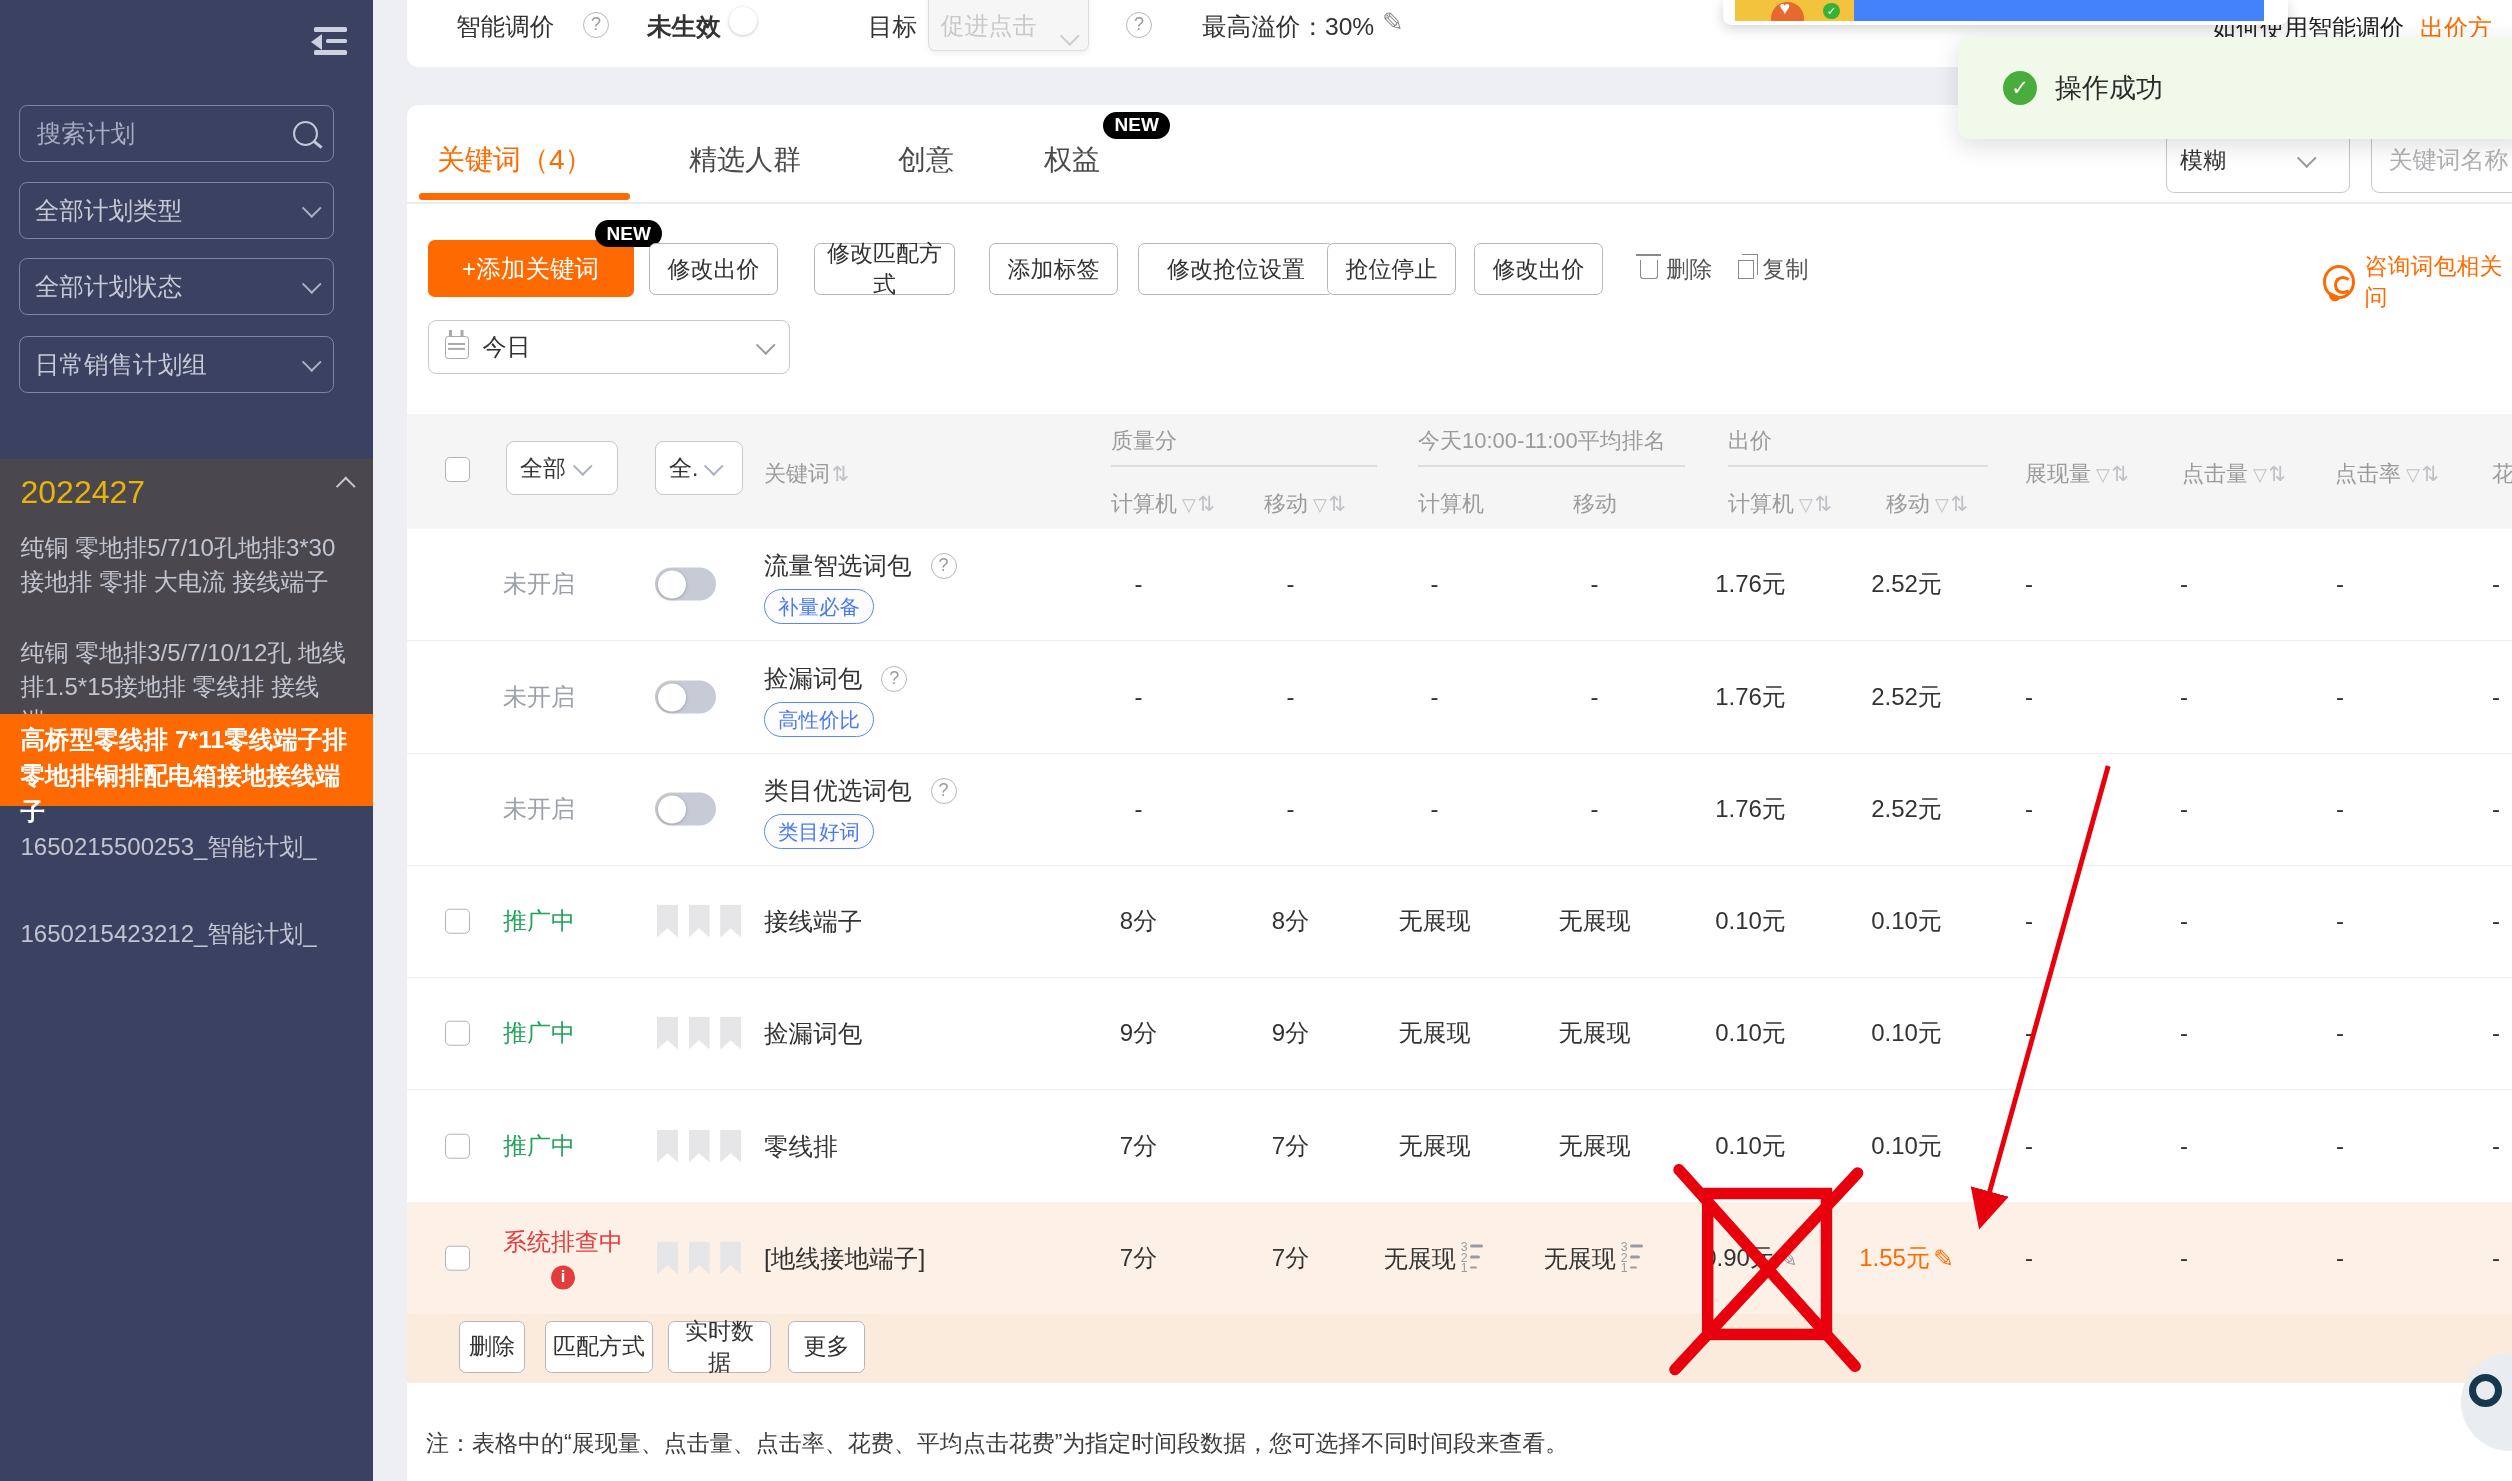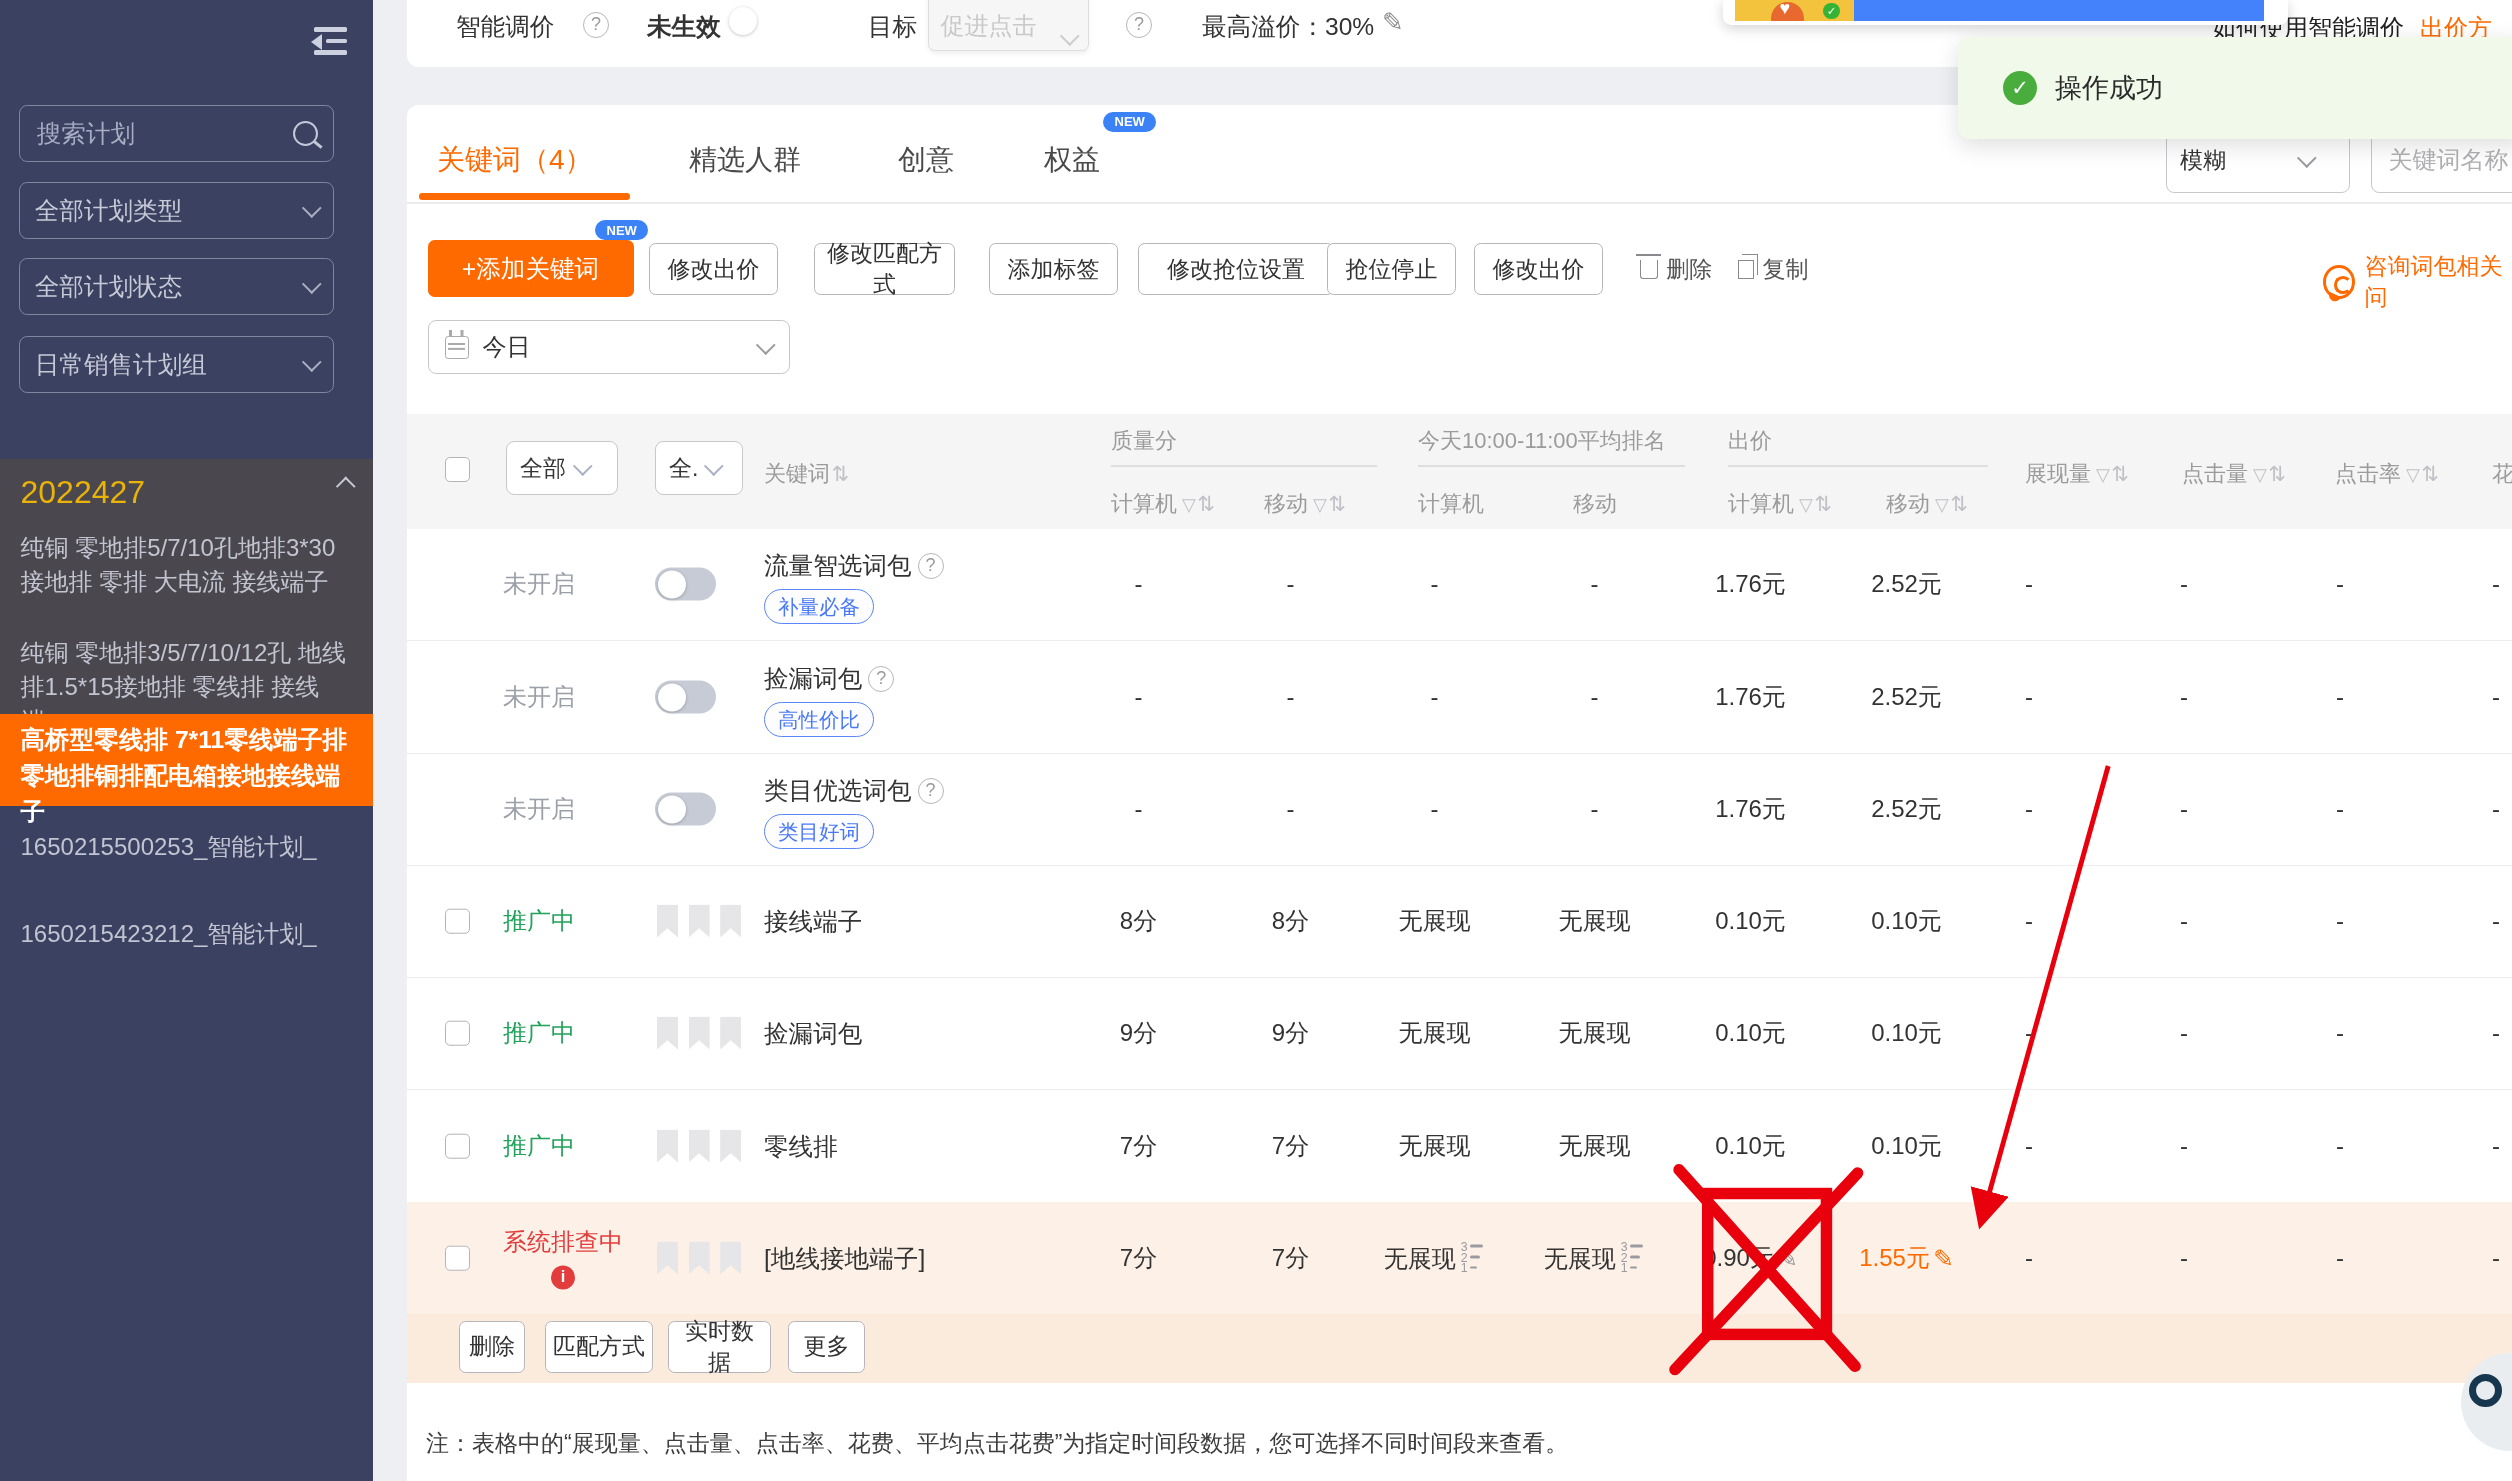--- a/index.html
+++ b/index.html
@@ -50,21 +50,21 @@
   
   .toast{position:absolute;left:1958px;top:37px;width:573px;height:102px;background:#f1f9ea;border-radius:11.5px;box-shadow:0 6.6px 24.6px rgba(0,0,0,.13);display:flex;align-items:center;padding-left:45px;box-sizing:border-box;}
   .gcheck{width:34px;height:34px;border-radius:50%;background:#49ad3e;color:#fff;font-size:21px;display:flex;align-items:center;justify-content:center;margin-right:18px;}
   .toast-msg{font-size:27px;color:#2b2b2b;}
 
   
   .tab{position:absolute;top:36px;font-size:28px;color:#4a4a4a;}
   .tab.active{color:#ff6a00;}
   .tab-underline{position:absolute;left:12.3px;top:88px;width:211px;height:6.6px;background:#ff6a00;border-radius:3.3px;}
   .tab-sep{position:absolute;left:0;top:97px;width:2105px;height:1.6px;background:#ebebee;}
-  .newbadge{background:#3b82f6;color:#fff;font-size:13px;font-weight:bold;border-radius:14.7px;padding:2.5px 11.5px;position:absolute;}
+  .newbadge{background:#000000;color:#fff;font-size:19px;font-weight:bold;border-radius:14.7px;padding:2.5px 11.5px;position:absolute;}
 
   
   .btn{background:#fff;border:1.6px solid #b5b5ba;border-radius:6.6px;display:flex;align-items:center;justify-content:center;font-size:23px;color:#333;position:absolute;height:52px;box-sizing:border-box;}
   .addbtn{position:absolute;background:#ff6a00;border:none;color:#fff;border-radius:6.6px;display:flex;align-items:center;justify-content:center;font-size:24.6px;height:57px;}
   .ghostact{position:absolute;display:flex;align-items:center;font-size:23px;color:#555;gap:8.2px;}
   .trash{display:inline-block;width:18px;height:19.7px;border:1.6px solid #8a8a8e;border-top:none;border-radius:0 0 3.3px 3.3px;position:relative;box-sizing:border-box;}
   .trash::before{content:"";position:absolute;left:-4.9px;top:-5.7px;width:24.6px;height:2.5px;background:#8a8a8e;}
   .copyic{display:inline-block;width:16.4px;height:19.7px;border:1.6px solid #8a8a8e;position:relative;box-sizing:border-box;background:#fff;}
   .copyic::before{content:"";position:absolute;left:3.3px;top:-6.6px;width:14.7px;height:19.7px;border:1.6px solid #8a8a8e;border-left:none;border-bottom:none;}
   .consult{position:absolute;display:flex;align-items:center;gap:9.8px;color:#ff6a00;font-size:23px;}
@@ -92,21 +92,21 @@
 
   .trow{position:absolute;left:0;width:2105px;height:112px;border-bottom:1.6px solid #ededf0;}
   .trow.hl-row{background:#fdf1e7;border-bottom:none;}
   .status{position:absolute;left:96px;top:50%;transform:translateY(-50%);font-size:24px;white-space:nowrap;display:flex;align-items:center;gap:6.6px;}
   .st-gray{color:#9ba0a8;}.st-green{color:#23a25b;}.st-red{color:#e23c3c;flex-direction:column;}
   .redinfo{width:24.6px;height:24.6px;border-radius:50%;background:#e23c3c;color:#fff;font-size:16.4px;font-weight:bold;display:flex;align-items:center;justify-content:center;font-style:normal;}
   .rowtoggle{position:absolute;left:248px;top:50%;transform:translateY(-50%);}
   .flags{position:absolute;left:250px;top:50%;transform:translateY(-50%);display:flex;}
   .flag{display:inline-block;width:21px;height:33px;background:#e6e6e9;clip-path:polygon(0 0,100% 0,100% 100%,50% 72%,0 100%);margin-right:10.6px;}
   .kwname{position:absolute;left:357px;top:50%;transform:translateY(-50%);font-size:24.6px;color:#333;display:flex;align-items:center;gap:11.5px;white-space:nowrap;}
-  .kwname2{position:absolute;left:357px;top:21px;font-size:24.6px;color:#333;display:flex;align-items:center;gap:6px;white-space:nowrap;}
+  .kwname2{position:absolute;left:357px;top:21px;font-size:24.6px;color:#333;display:flex;align-items:center;gap:19px;white-space:nowrap;}
   .kwbadge{position:absolute;left:357px;top:61px;font-size:20.5px;color:#4a79f6;border:1.6px solid #5b86f7;border-radius:21px;padding:2.5px 13px;background:#fdfdff;}
   .rowcb{position:absolute;left:38px;top:50%;transform:translateY(-50%);}
   .val{position:absolute;top:50%;transform:translateY(-50%);font-size:24px;color:#333;text-align:center;white-space:nowrap;}
   .c-qspc{left:670px;width:123px;}
   .c-qsmb{left:822px;width:123px;}
   .c-rkpc{left:962px;width:131px;}
   .c-rkmb{left:1122px;width:131px;}
   .c-bidpc{left:1282px;width:123px;}
   .c-bidmb{left:1438px;width:123px;}
   .c-imp{left:1573px;width:98px;}

